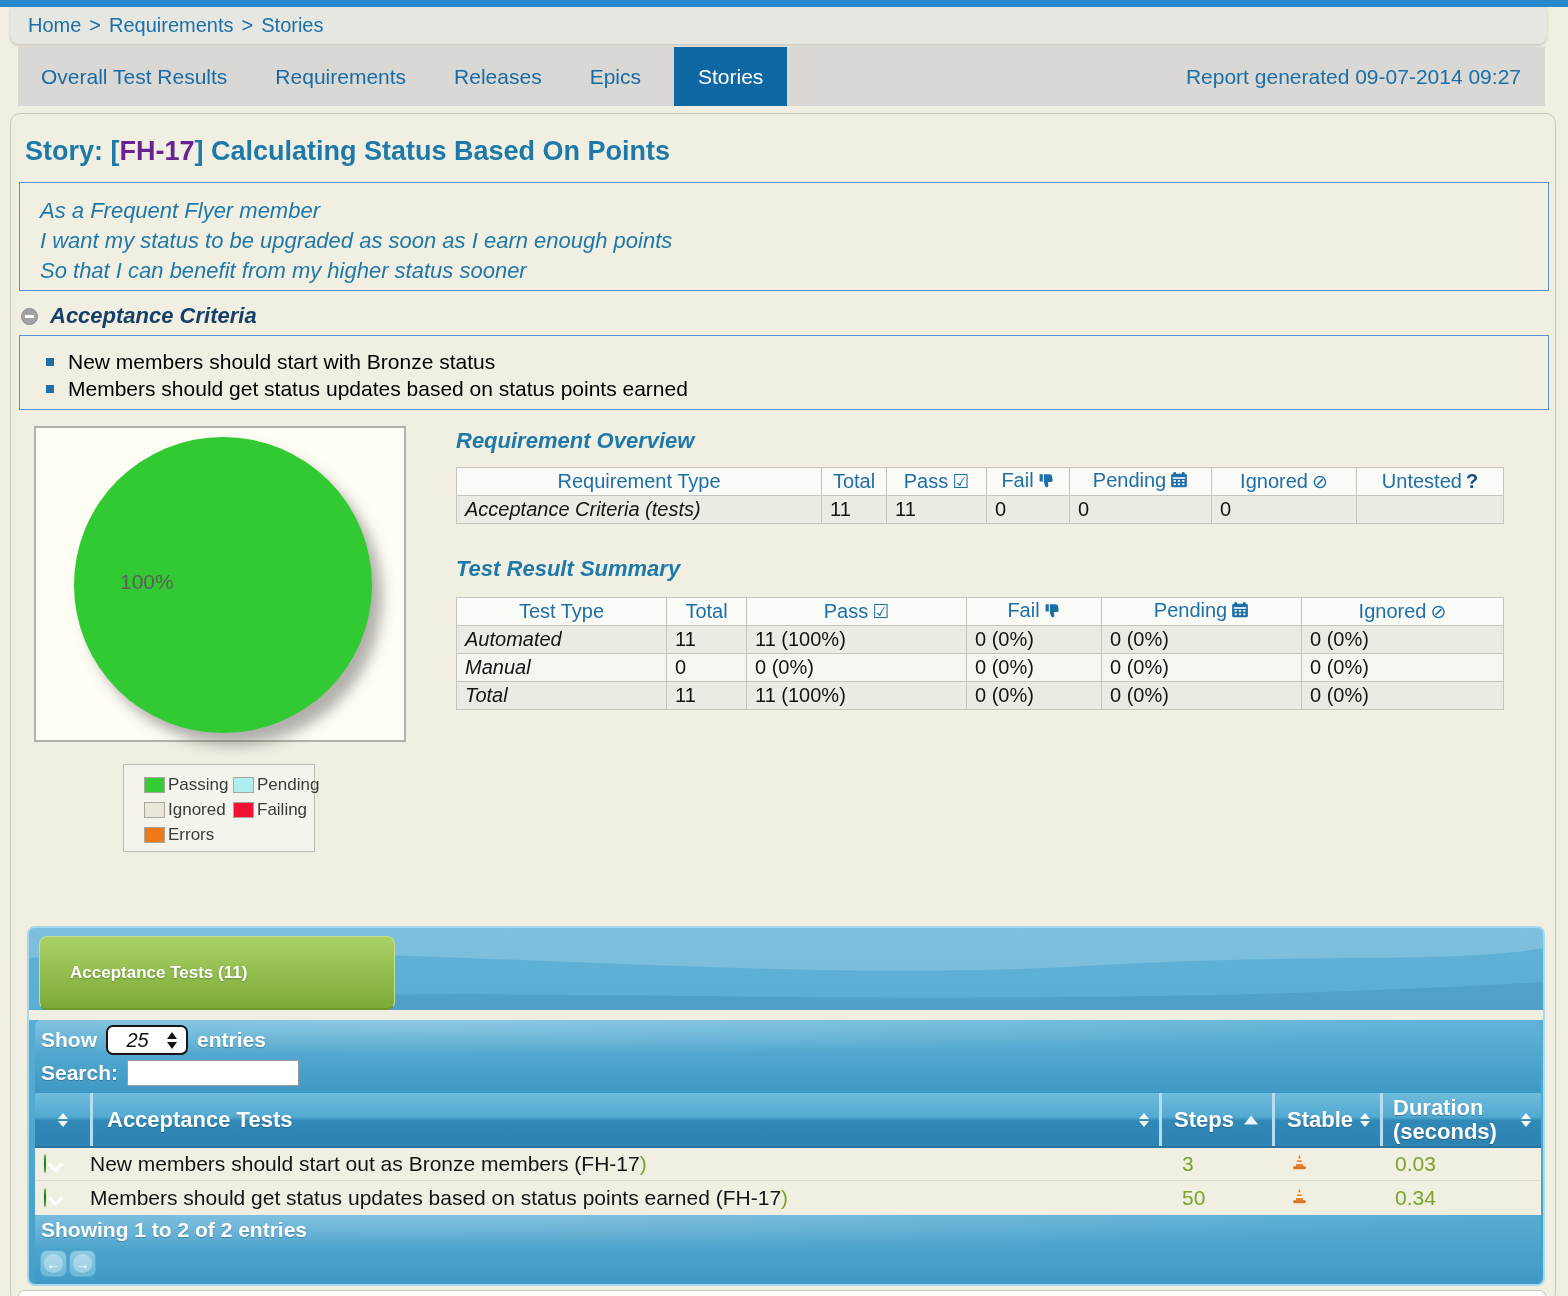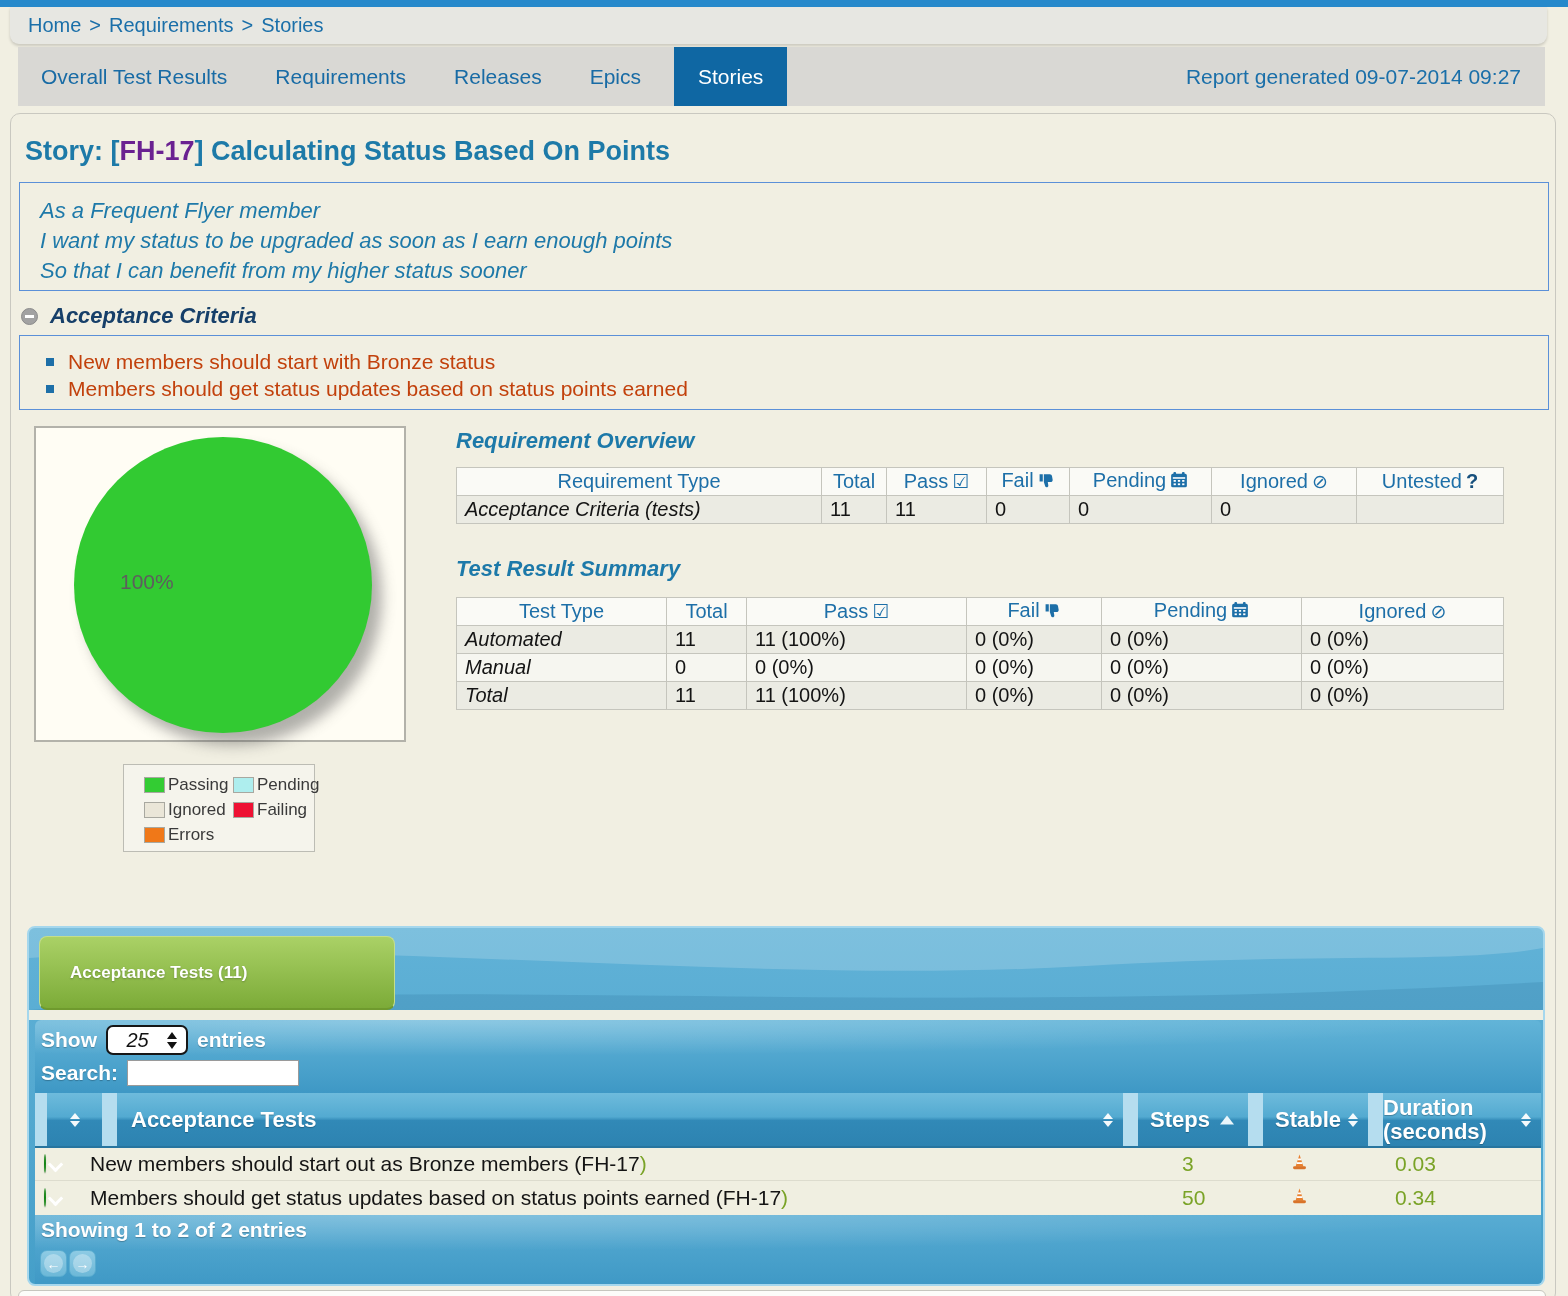--- a/index.html
+++ b/index.html
@@ -29,21 +29,21 @@
       border:1px solid #5b90d8; padding:13px 0 0 20px; }
   .narrative-box div { font-style:italic; font-size:22px; color:#1e79a9; line-height:30px; }
   .ac-heading { position:absolute; left:10px; top:189px; display:flex; align-items:center; }
   .minus-ic { width:17px; height:17px; border-radius:50%; background:#a2a2a2; border:1px solid #8b8b8b;
       position:relative; margin-right:12px; cursor:pointer; }
   .minus-ic::after { content:""; position:absolute; left:3px; top:6px; width:9px; height:3px; background:#fff; }
   .ac-heading .txt { font-size:22px; font-weight:bold; font-style:italic; color:#163f69; }
   .ac-box { position:absolute; left:8px; top:221px; width:1530px; height:75px; border:1px solid #5b90d8; padding-top:12px; }
   .ac-item { display:flex; align-items:center; line-height:27px; }
   .ac-item .bullet { width:8px; height:8px; background:#1d6fa8; margin:0 14px 0 26px; flex:none; }
-  .ac-item .txt { font-size:21px; color:#c2410c; }
+  .ac-item .txt { font-size:21px; color:#000000; }
 
   
   .pie-box { position:absolute; left:23px; top:312px; width:372px; height:316px;
       background:#fffdf4; border:2px solid #b3b2aa;text-decoration:underline; }
   .pie-circle { position:absolute; left:38px; top:9px; width:298px; height:296px; border-radius:50%;
       background:#32ca32; box-shadow:10px 12px 14px rgba(80,80,80,.45); }
   .pie-label { position:absolute; left:84px; top:142px; font-size:21px; color:#5e5e5e; }
   .legend-box { position:absolute; left:112px; top:650px; width:192px; height:88px;
       background:#f5f4ec; border:1px solid #bcbcb4; padding:7px 0 0 8px; }
   .legend-row { display:flex; height:25px; align-items:center; }
@@ -89,26 +89,26 @@
   .stepper .up { width:0; height:0; border-left:5px solid transparent; border-right:5px solid transparent; border-bottom:7px solid #111; }
   .stepper .down { width:0; height:0; border-left:5px solid transparent; border-right:5px solid transparent; border-top:7px solid #111; }
   .search-row { position:absolute; left:6px; top:40px; display:flex; align-items:center; gap:9px; }
   .search-input { width:172px; height:26px; border:1px solid #9a9a9a; background:#fff; font-size:17px; padding:0 5px;
       font-family:"Liberation Sans","DejaVu Sans",sans-serif; }
 
   .dt-header { position:absolute; left:6px; top:165px; width:1506px; height:55px; display:flex; gap:3px;
       background:#b5ddef; border-bottom:2px solid #27759f; }
   .hcell { background:linear-gradient(180deg,#6ebbdc 0%,#53aad1 45%,#3189b7 52%,#2d83b1 100%);
       color:#fff; font-weight:bold; font-size:22px; display:flex; align-items:center; cursor:pointer;
-      text-shadow:0 1px 1px rgba(0,0,0,.25); position:relative;margin-left:12px; }
+      text-shadow:0 1px 1px rgba(0,0,0,.25); position:relative; }
   .hc0 { width:55px; justify-content:center; }
   .hc1 { flex:1; padding-left:14px; }
   .hc2 { width:110px; padding-left:12px; }
   .hc3 { width:105px; padding-left:12px; }
-  .hc4 { width:158px; line-height:24px; }
+  .hc4 { width:158px; padding-left:10px; line-height:24px; }
   .hc4 .two-line { width:110px; white-space:normal; }
   .sort { display:inline-flex; flex-direction:column; gap:2px; }
   .sort .t-up { width:0; height:0; border-left:5px solid transparent; border-right:5px solid transparent; border-bottom:6px solid rgba(255,255,255,.95); }
   .sort .t-down { width:0; height:0; border-left:5px solid transparent; border-right:5px solid transparent; border-top:6px solid rgba(255,255,255,.95); }
   .sort.right { position:absolute; right:10px; top:50%; transform:translateY(-50%); }
   .sort-asc { position:absolute; right:14px; top:50%; transform:translateY(-50%);
       width:0; height:0; border-left:7px solid transparent; border-right:7px solid transparent; border-bottom:9px solid #eaf6fb; }
 
   .dt-rows { position:absolute; left:6px; top:220px; width:1506px; height:67px; background:#f0efe1; }
   .trow { height:33px; display:flex; align-items:center; }

